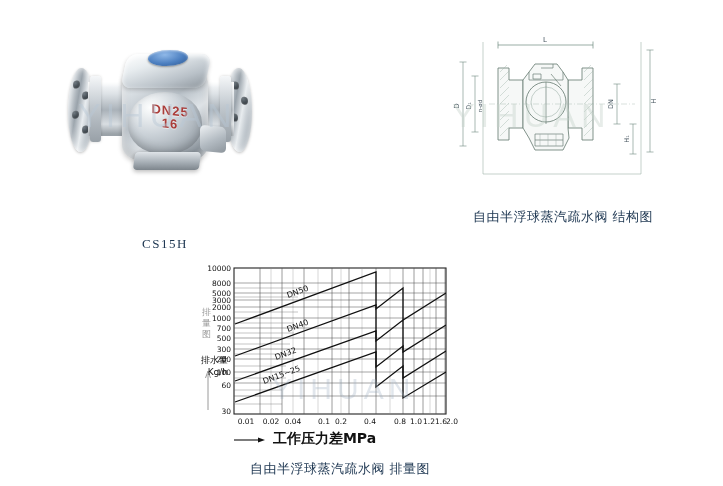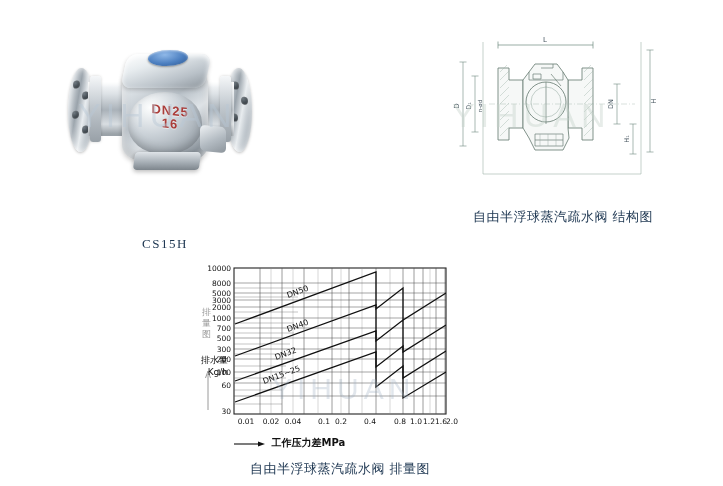--- a/index.html
+++ b/index.html
@@ -149,22 +149,22 @@
     font-family:"DejaVu Sans", sans-serif;
   }
   .ylab-top {
     position:absolute; left:4px; top:4px; width:14px;
     line-height:11px; font-size:9px; color:#9a9a9a;
     font-family:Liberation Serif, serif;
     margin-top:41px;
   }
   .xcap {
     position:absolute; left:36px; top:168px;
-    font-size:10px; color:#111; font-weight:bold;
-    font-family:"DejaVu Sans", sans-serif; white-space:nowrap;margin-top:6px;
+    font-size:14px; color:#111; font-weight:bold;
+    font-family:"DejaVu Sans", sans-serif; white-space:nowrap;
   }
 </style>
 </head>
 <body>
 
 <div class="panel" id="photo">
   <div class="valve-stage">
     <div class="flange left">
       <div class="bolt" style="left:5px;  top:12px;"></div>
       <div class="bolt" style="left:14px; top:24px;"></div>

